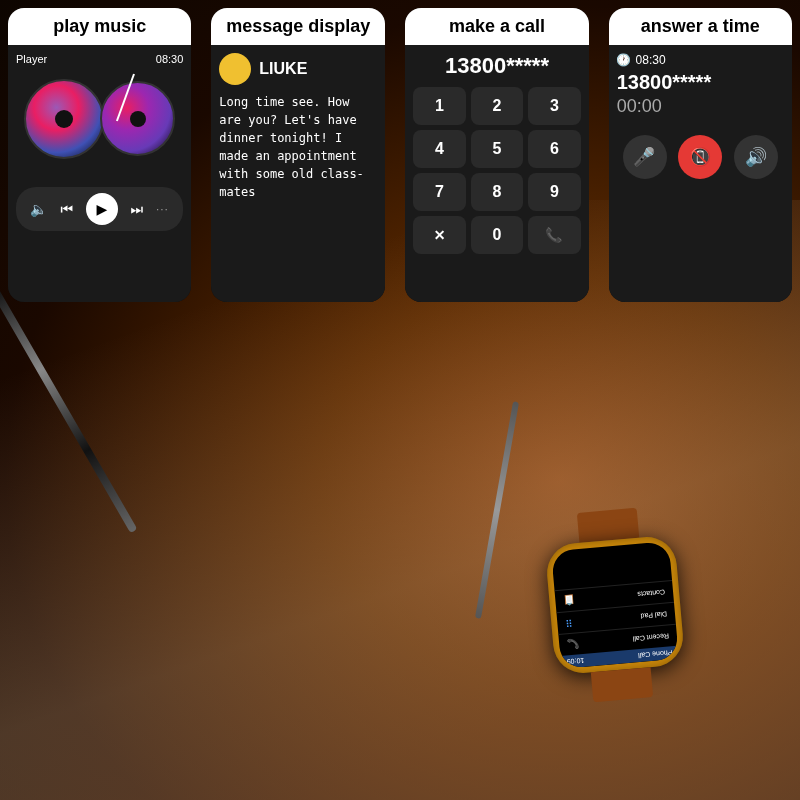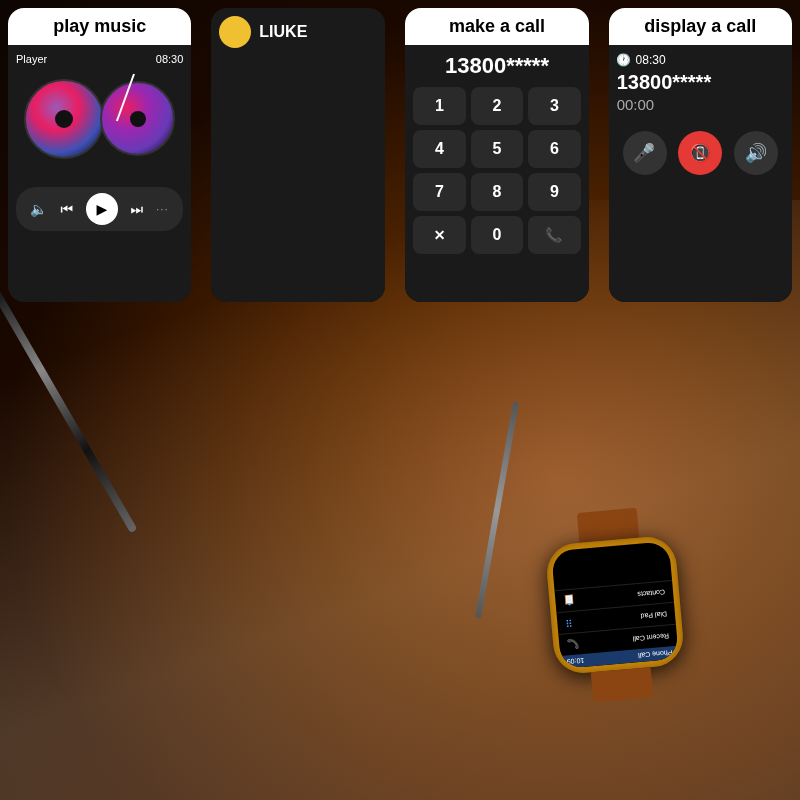--- a/index.html
+++ b/index.html
@@ -274,21 +274,21 @@
 
     .answer-number {
       color: #fff;
       font-size: 20px;
       font-weight: bold;
       margin-bottom: 2px;
     }
 
     .answer-duration {
       color: #aaa;
-      font-size: 15px;
+      font-size: 18px;
       margin-bottom: 10px;
     }
 
     .answer-controls {
       display: flex;
       justify-content: space-around;
       margin-top: 8px;
     }
 
     .ans-btn {
@@ -429,25 +429,27 @@
         <button class="ctrl-btn">🔈</button>
         <button class="ctrl-btn">⏮</button>
         <button class="ctrl-play">▶</button>
         <button class="ctrl-btn">⏭</button>
         <span class="ctrl-dots">···</span>
       </div>
     </div>
   </div>
 
   <div class="panel panel-message">
+    <div class="panel-label">message display</div>
     <div class="panel-content">
       <div class="msg-header">
         <div class="msg-avatar"></div>
         <span class="msg-name">LIUKE</span>
       </div>
+      <div class="msg-text">Long time see. How are you? Let's have dinner tonight! I made an appointment with some old class-mates</div>
     </div>
   </div>
 
   <div class="panel panel-call">
     <div class="panel-label">make a call</div>
     <div class="panel-content">
       <div class="call-number">13800*****</div>
       <div class="dialpad">
         <button class="dial-key">1</button>
         <button class="dial-key">2</button>
@@ -459,21 +461,21 @@
         <button class="dial-key">8</button>
         <button class="dial-key">9</button>
         <button class="dial-key special">✕</button>
         <button class="dial-key">0</button>
         <button class="dial-key special">📞</button>
       </div>
     </div>
   </div>
 
   <div class="panel panel-answer">
-    <div class="panel-label">display a call</div>
+    <div class="panel-label">answer a time</div>
     <div class="panel-content">
       <div class="answer-time">
         <span>🕐</span>
         <span>08:30</span>
       </div>
       <div class="answer-number">13800*****</div>
       <div class="answer-duration">00:00</div>
       <div class="answer-controls">
         <button class="ans-btn mic">🎤</button>
         <button class="ans-btn end">📵</button>

